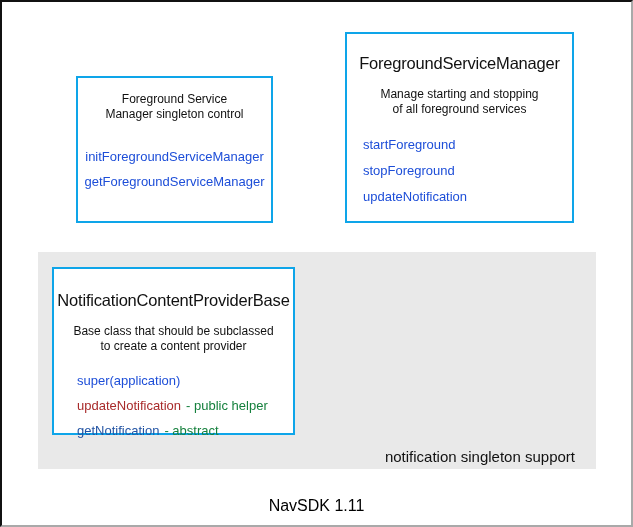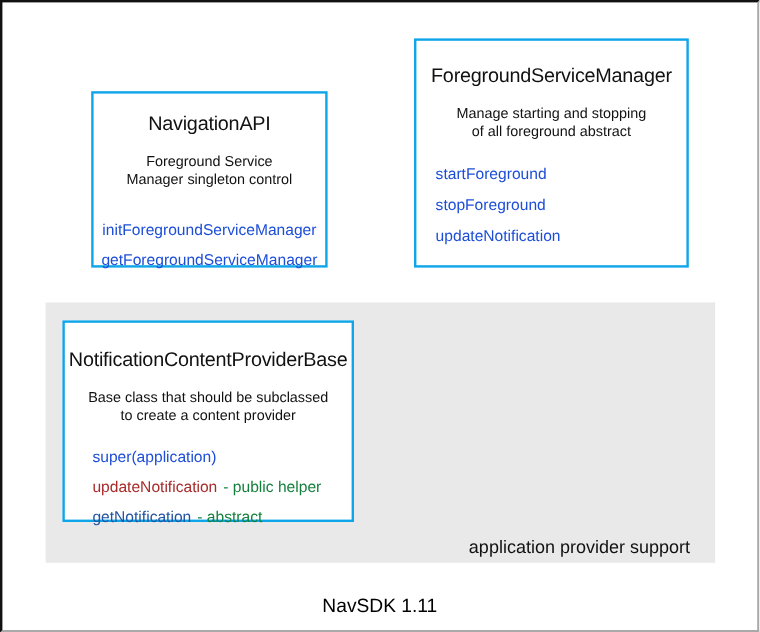--- a/index.html
+++ b/index.html
@@ -85,40 +85,39 @@
     color: #000000;
   }
 </style>
 </head>
 <body>
 
 <div class="canvas">
   <div class="frame"></div>
 
   <div class="group-panel">
-    <div class="group-label">application provider support</div>
+    <div class="group-label">notification singleton support</div>
   </div>
 
   <div class="class-box" id="box-nav">
-    <div class="box-title">NavigationAPI</div>
     <div class="box-desc">
       <div>Foreground Service</div>
       <div>Manager singleton control</div>
     </div>
     <div class="methods">
       <div class="method-row"><span class="green">initForegroundServiceManager</span></div>
       <div class="method-row"><span class="green">getForegroundServiceManager</span></div>
     </div>
   </div>
 
   <div class="class-box" id="box-fsm">
     <div class="box-title">ForegroundServiceManager</div>
     <div class="box-desc">
       <div>Manage starting and stopping</div>
-      <div>of all foreground abstract</div>
+      <div>of all foreground services</div>
     </div>
     <div class="methods">
       <div class="method-row"><span class="green">startForeground</span></div>
       <div class="method-row"><span class="green">stopForeground</span></div>
       <div class="method-row"><span class="green">updateNotification</span></div>
     </div>
   </div>
 
   <div class="class-box" id="box-ncpb">
     <div class="box-title">NotificationContentProviderBase</div>

